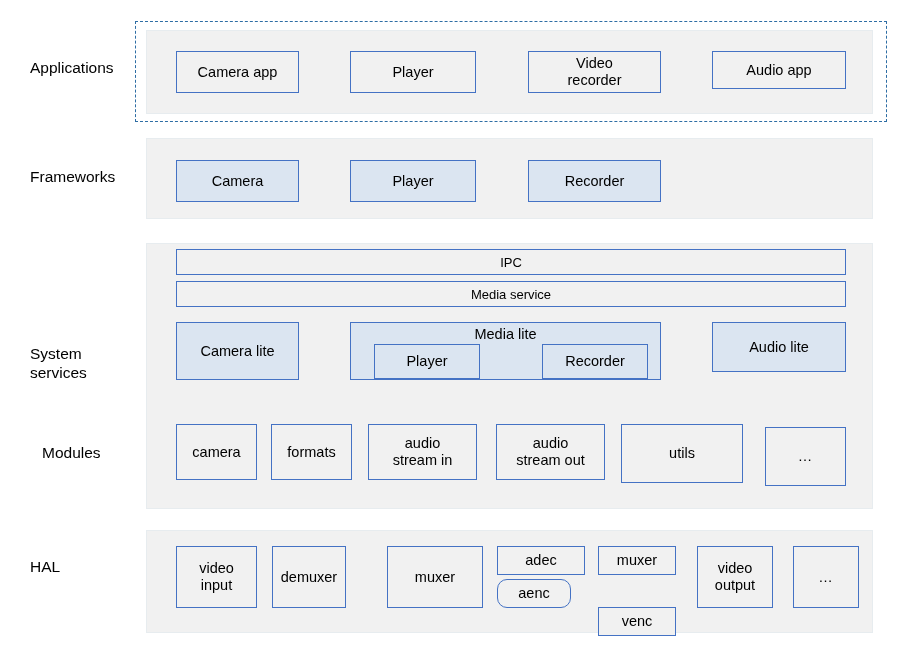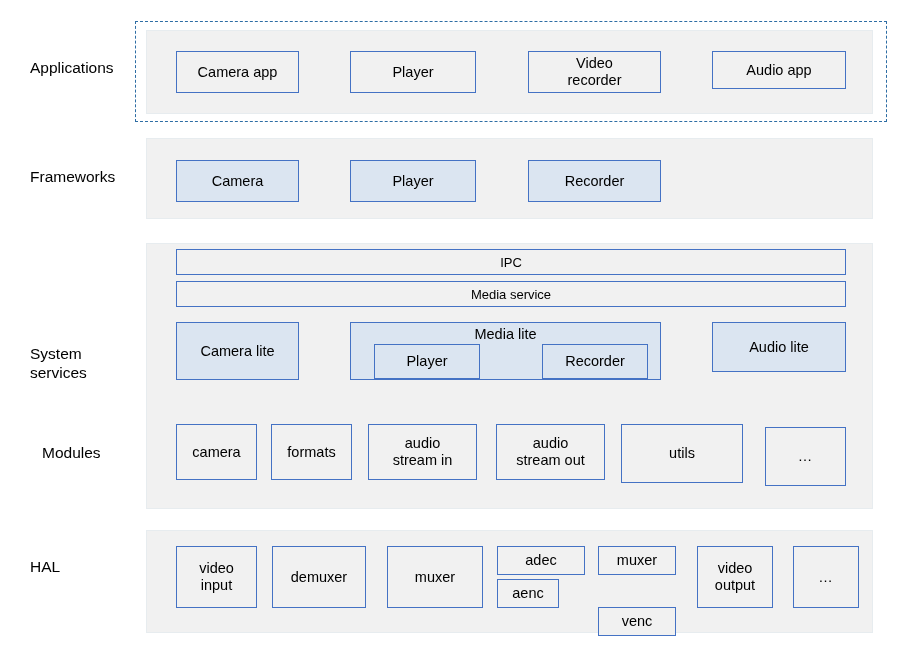--- a/index.html
+++ b/index.html
@@ -152,27 +152,27 @@
   <div class="node" style="left:496px; top:424px; width:109px; height:56px;">audio
 stream out</div>
 
   <div class="node" style="left:621px; top:424px; width:122px; height:59px;">utils</div>
 
   <div class="node ellipsis" style="left:765px; top:427px; width:81px; height:59px;">…</div>
 
   <div class="node" style="left:176px; top:546px; width:81px; height:62px;">video
 input</div>
 
-  <div class="node" style="left:272px; top:546px; width:94px; height:62px;">demuxer</div>
+  <div class="node" style="left:272px; top:546px; width:74px; height:62px;">demuxer</div>
 
   <div class="node" style="left:387px; top:546px; width:96px; height:62px;">muxer</div>
 
   <div class="node" style="left:497px; top:546px; width:88px; height:29px;">adec</div>
 
-  <div class="node" style="left:497px; top:579px; width:62px; height:29px;">aenc</div>
+  <div class="node" style="left:497px; top:579px; width:74px; height:29px;border-radius:10px;">aenc</div>
 
   <div class="node" style="left:598px; top:546px; width:78px; height:29px;">muxer</div>
 
   <div class="node" style="left:598px; top:579px; width:78px; height:29px;margin-top:28px;">venc</div>
 
   <div class="node" style="left:697px; top:546px; width:76px; height:62px;">video
 output</div>
 
   <div class="node ellipsis" style="left:793px; top:546px; width:66px; height:62px;">…</div>
 

